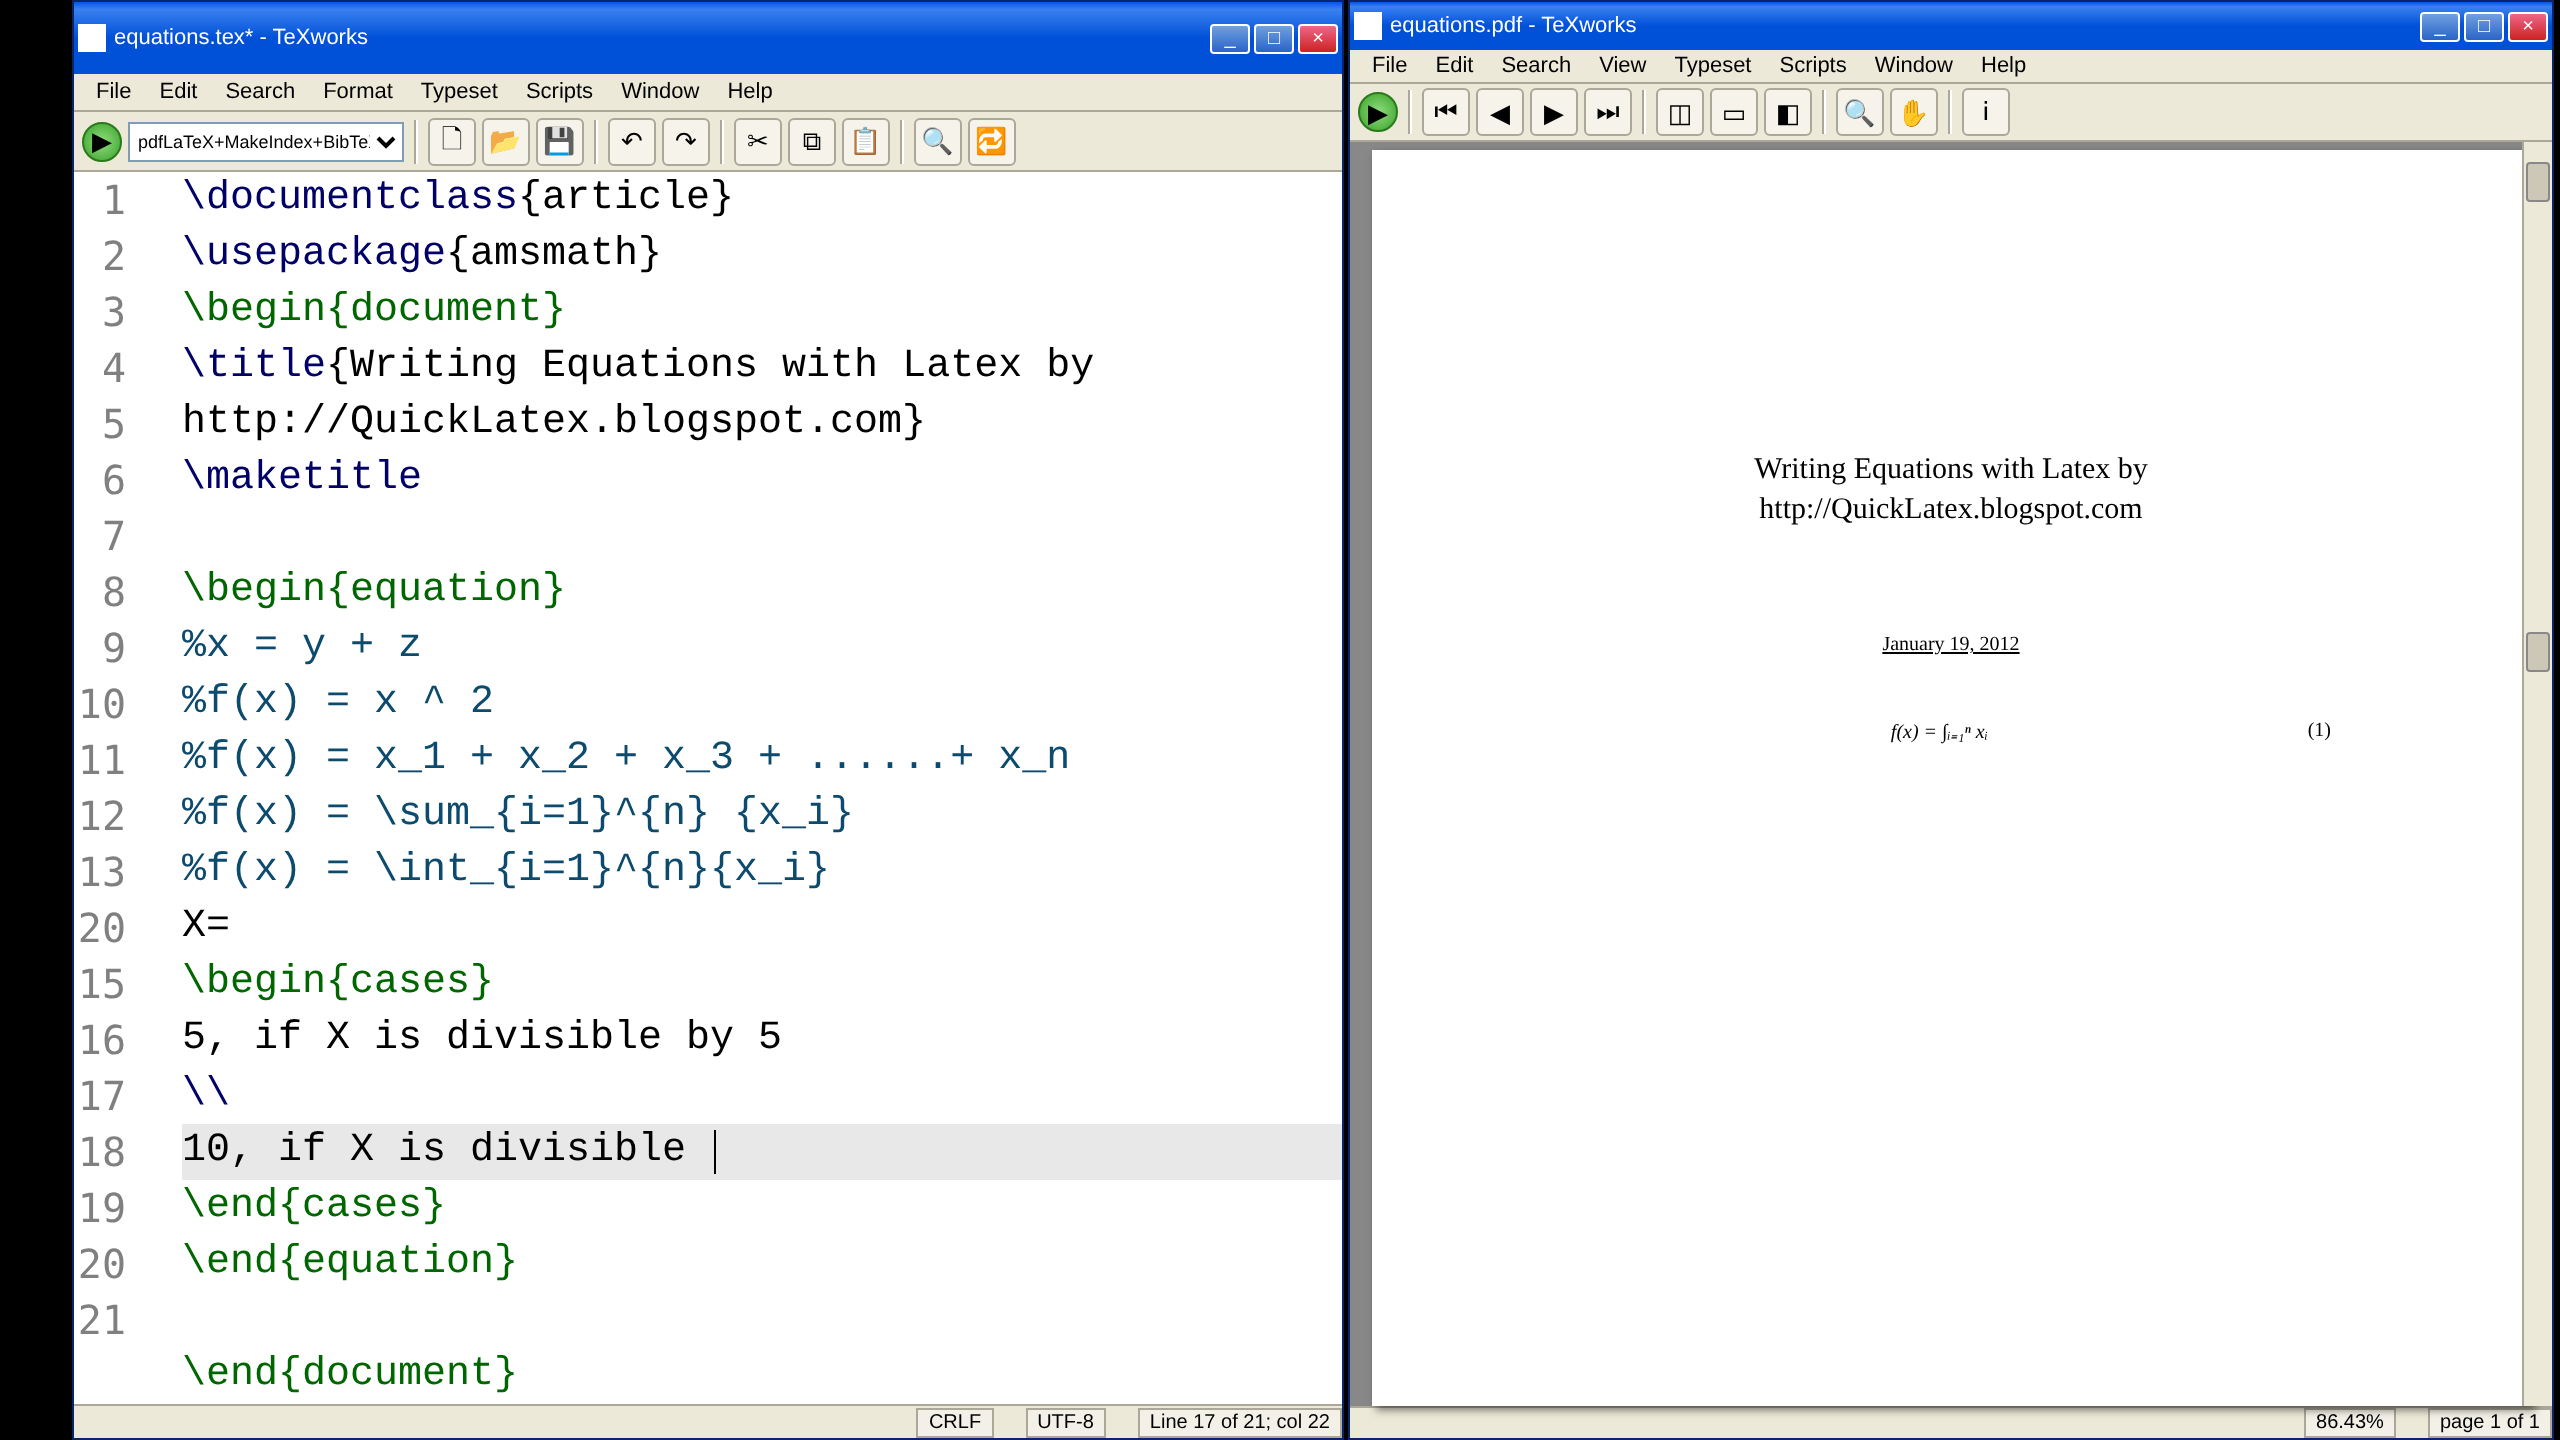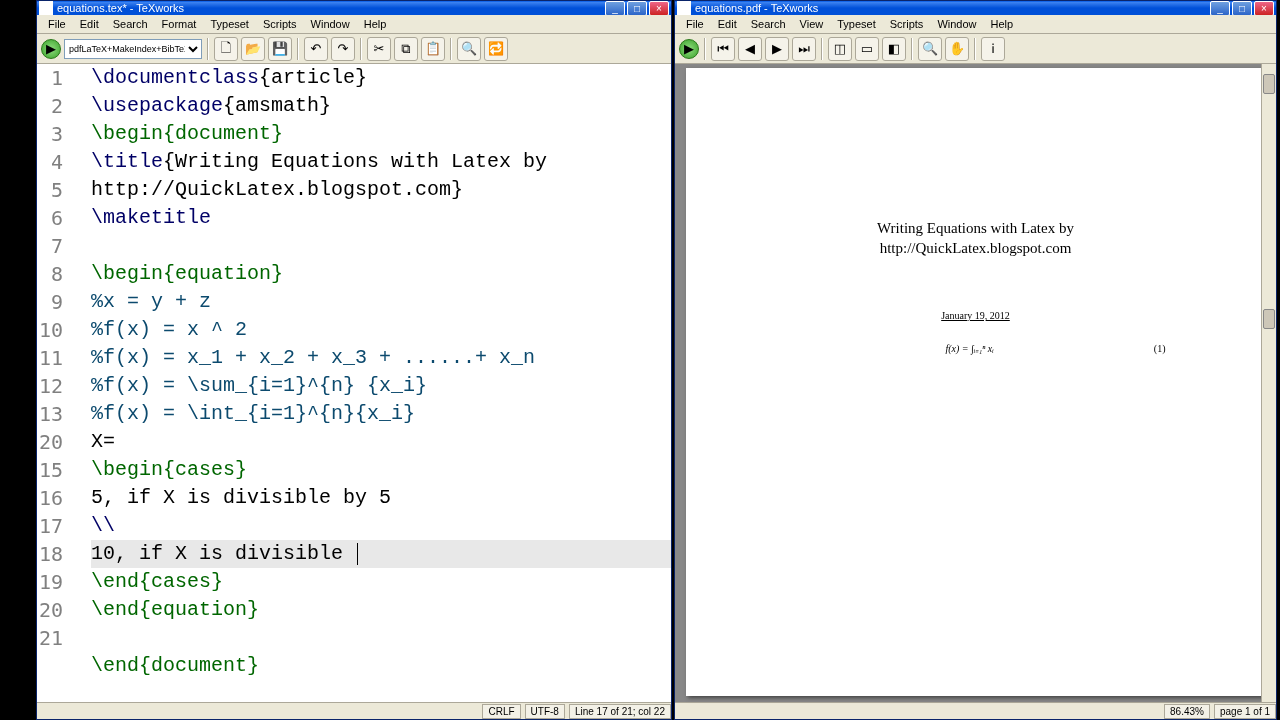--- a/index.html
+++ b/index.html
@@ -1,47 +1,47 @@
 <!DOCTYPE html>
 <html><head>
 <meta charset="utf-8">
 <style>
 * { margin: 0; padding: 0; box-sizing: border-box; }
 body { font-family: Tahoma, sans-serif; font-size: 11px; background: #000; width: 1280px; height: 720px; overflow: hidden; }
 .desktop { display: flex; width: 100%; height: 100%; }
 .window { background: #ece9d8; border: 1px solid #0a246a; display: flex; flex-direction: column; }
 .editor-window { width: 636px; height: 720px; margin-left: 36px; }
 .viewer-window { width: 603px; height: 720px; margin-left: 2px; justify-content: center; }
-.titlebar { height: 14px; background: linear-gradient(to bottom, #0058e6 0%, #3a81f0 10%, #0050d8 50%, #0050d8 100%); display: flex; align-items: center; padding: 0 2px; color: #fff; font-size: 11px; }
+.titlebar { height: 36px; background: linear-gradient(to bottom, #0058e6 0%, #3a81f0 10%, #0050d8 50%, #0050d8 100%); display: flex; align-items: center; padding: 0 2px; color: #fff; font-size: 11px; }
 .titlebar .icon { width: 14px; height: 14px; background: #fff; margin-right: 4px; display: inline-block; }
 .titlebar-title { flex: 1; }
 .winbtns { display: flex; gap: 2px; }
 .winbtn { width: 20px; height: 15px; border: 1px solid #fff; background: linear-gradient(#6fa0e0,#2b64c8); color: #fff; font-size: 10px; text-align: center; line-height: 13px; border-radius: 2px; cursor: pointer; }
 .winbtn.close { background: linear-gradient(#e68,#c22); }
 .menubar { height: 19px; background: #ece9d8; display: flex; align-items: center; padding: 0 4px; border-bottom: 1px solid #aca899; }
 .menubar span { padding: 2px 7px; cursor: pointer; }
 .toolbar { height: 30px; background: #ece9d8; display: flex; align-items: center; padding: 2px 4px; gap: 3px; border-bottom: 1px solid #aca899; }
 .tbtn { width: 24px; height: 24px; border: 1px solid #aca899; background: #f5f3ea; border-radius: 3px; display: flex; align-items: center; justify-content: center; cursor: pointer; font-size: 13px; }
 .tbtn.run { background: radial-gradient(#8fde7e,#3aa02a); border-radius: 50%; width: 20px; height: 20px; border: 1px solid #2a7a1a; }
 .tsep { width: 2px; height: 22px; border-left: 1px solid #aca899; border-right: 1px solid #fff; margin: 0 2px; }
 .typeset-select { height: 20px; width: 138px; font-size: 9px; background: #fff; border: 1px solid #7f9db9; }
 .editor-body { flex: 1; background: #fff; display: flex; overflow: auto; position: relative; }
 .gutter { width: 30px; text-align: right; padding-right: 4px; color: #808080; font-family: Consolas, monospace; font-size: 20px; line-height: 28px; user-select: none; }
 .code { flex: 1; font-family: Consolas, 'Courier New', monospace; font-size: 20px; line-height: 28px; white-space: pre; color: #000; margin-left: 24px; }
 .code .cmd { color: #006; }
 .code .comment { color: #0c4a6e; }
 .code .delim { color: #060; }
 .code .curline { background: #e8e8e8; display: inline-block; width: 100%; }
-.statusbar { height: 17px; background: #ece9d8; border-top: 1px solid #aca899; display: flex; justify-content: flex-end; align-items: center; gap: 4px; font-size: 10px; }
+.statusbar { height: 17px; background: #ece9d8; border-top: 1px solid #aca899; display: flex; justify-content: flex-end; align-items: center; gap: 16px; font-size: 10px; }
 .statuscell { border: 1px solid #aca899; padding: 1px 5px; background: #f3f1e7; }
 .viewer-body { flex: 1; background: #888; display: flex; justify-content: center; padding-top: 4px; position: relative; }
 .page { width: 580px; height: 628px; background: #fff; box-shadow: 2px 2px 4px rgba(0,0,0,.5); padding: 150px 80px 20px; font-family: 'Times New Roman', serif; text-align: center; color: #000; }
 .page .ptitle { font-size: 15px; line-height: 20px; }
 .page .pdate { font-size: 10px; margin-top: 52px; text-decoration: underline; }
-.page .equation { margin-top: 20px; display: flex; justify-content: space-between; align-items: center; font-size: 10px; padding: 0 20px; }
+.page .equation { margin-top: 30px; display: flex; justify-content: space-between; align-items: center; font-size: 10px; padding: 0 20px; }
 .page .equation .eq { flex: 1; text-align: center; font-style: italic; }
 .scroll { position: absolute; right: 0; top: 0; bottom: 0; width: 15px; background:#ece9d8; border-left:1px solid #aca899; }
 .scroll .thumb { position:absolute; left:1px; right:1px; background:#cdc7b8; border:1px solid #888; border-radius:2px; }
 .cursor { display: inline-block; width: 1px; height: 22px; background: #000; vertical-align: text-bottom; margin-left: 2px; }
 </style>
 </head>
 <body>
 
 <div class="desktop">
 

